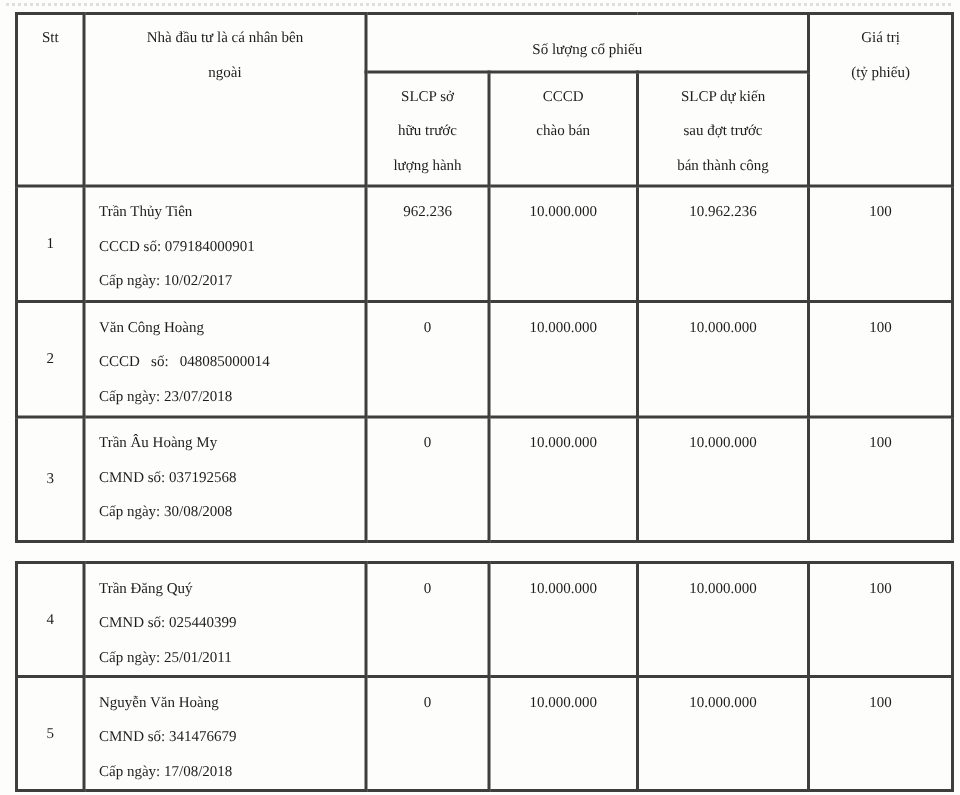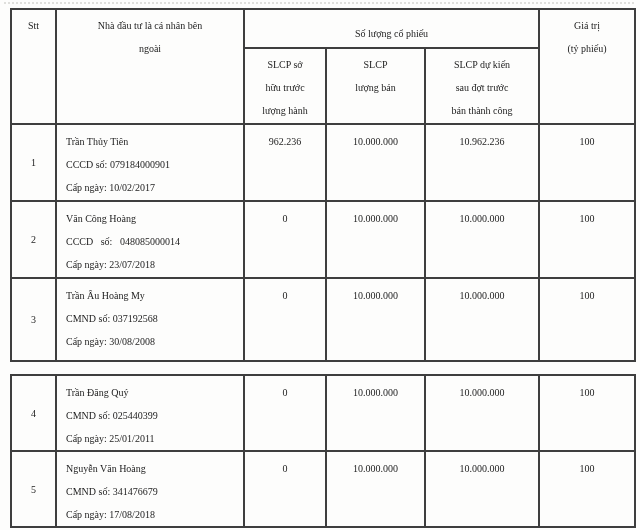--- a/index.html
+++ b/index.html
@@ -99,22 +99,22 @@
           <div>(tỷ phiếu)</div>
         </th>
       </tr>
       <tr class="head-b">
         <th>
           <div>SLCP sở</div>
           <div>hữu trước</div>
           <div>lượng hành</div>
         </th>
         <th>
-          <div>SLCP</div>
-          <div>lượng bán</div>
+          <div>CCCD</div>
+          <div>chào bán</div>
         </th>
         <th>
           <div>SLCP dự kiến</div>
           <div>sau đợt trước</div>
           <div>bán thành công</div>
         </th>
       </tr>
     </thead>
     <tbody>
       <tr class="r1">

